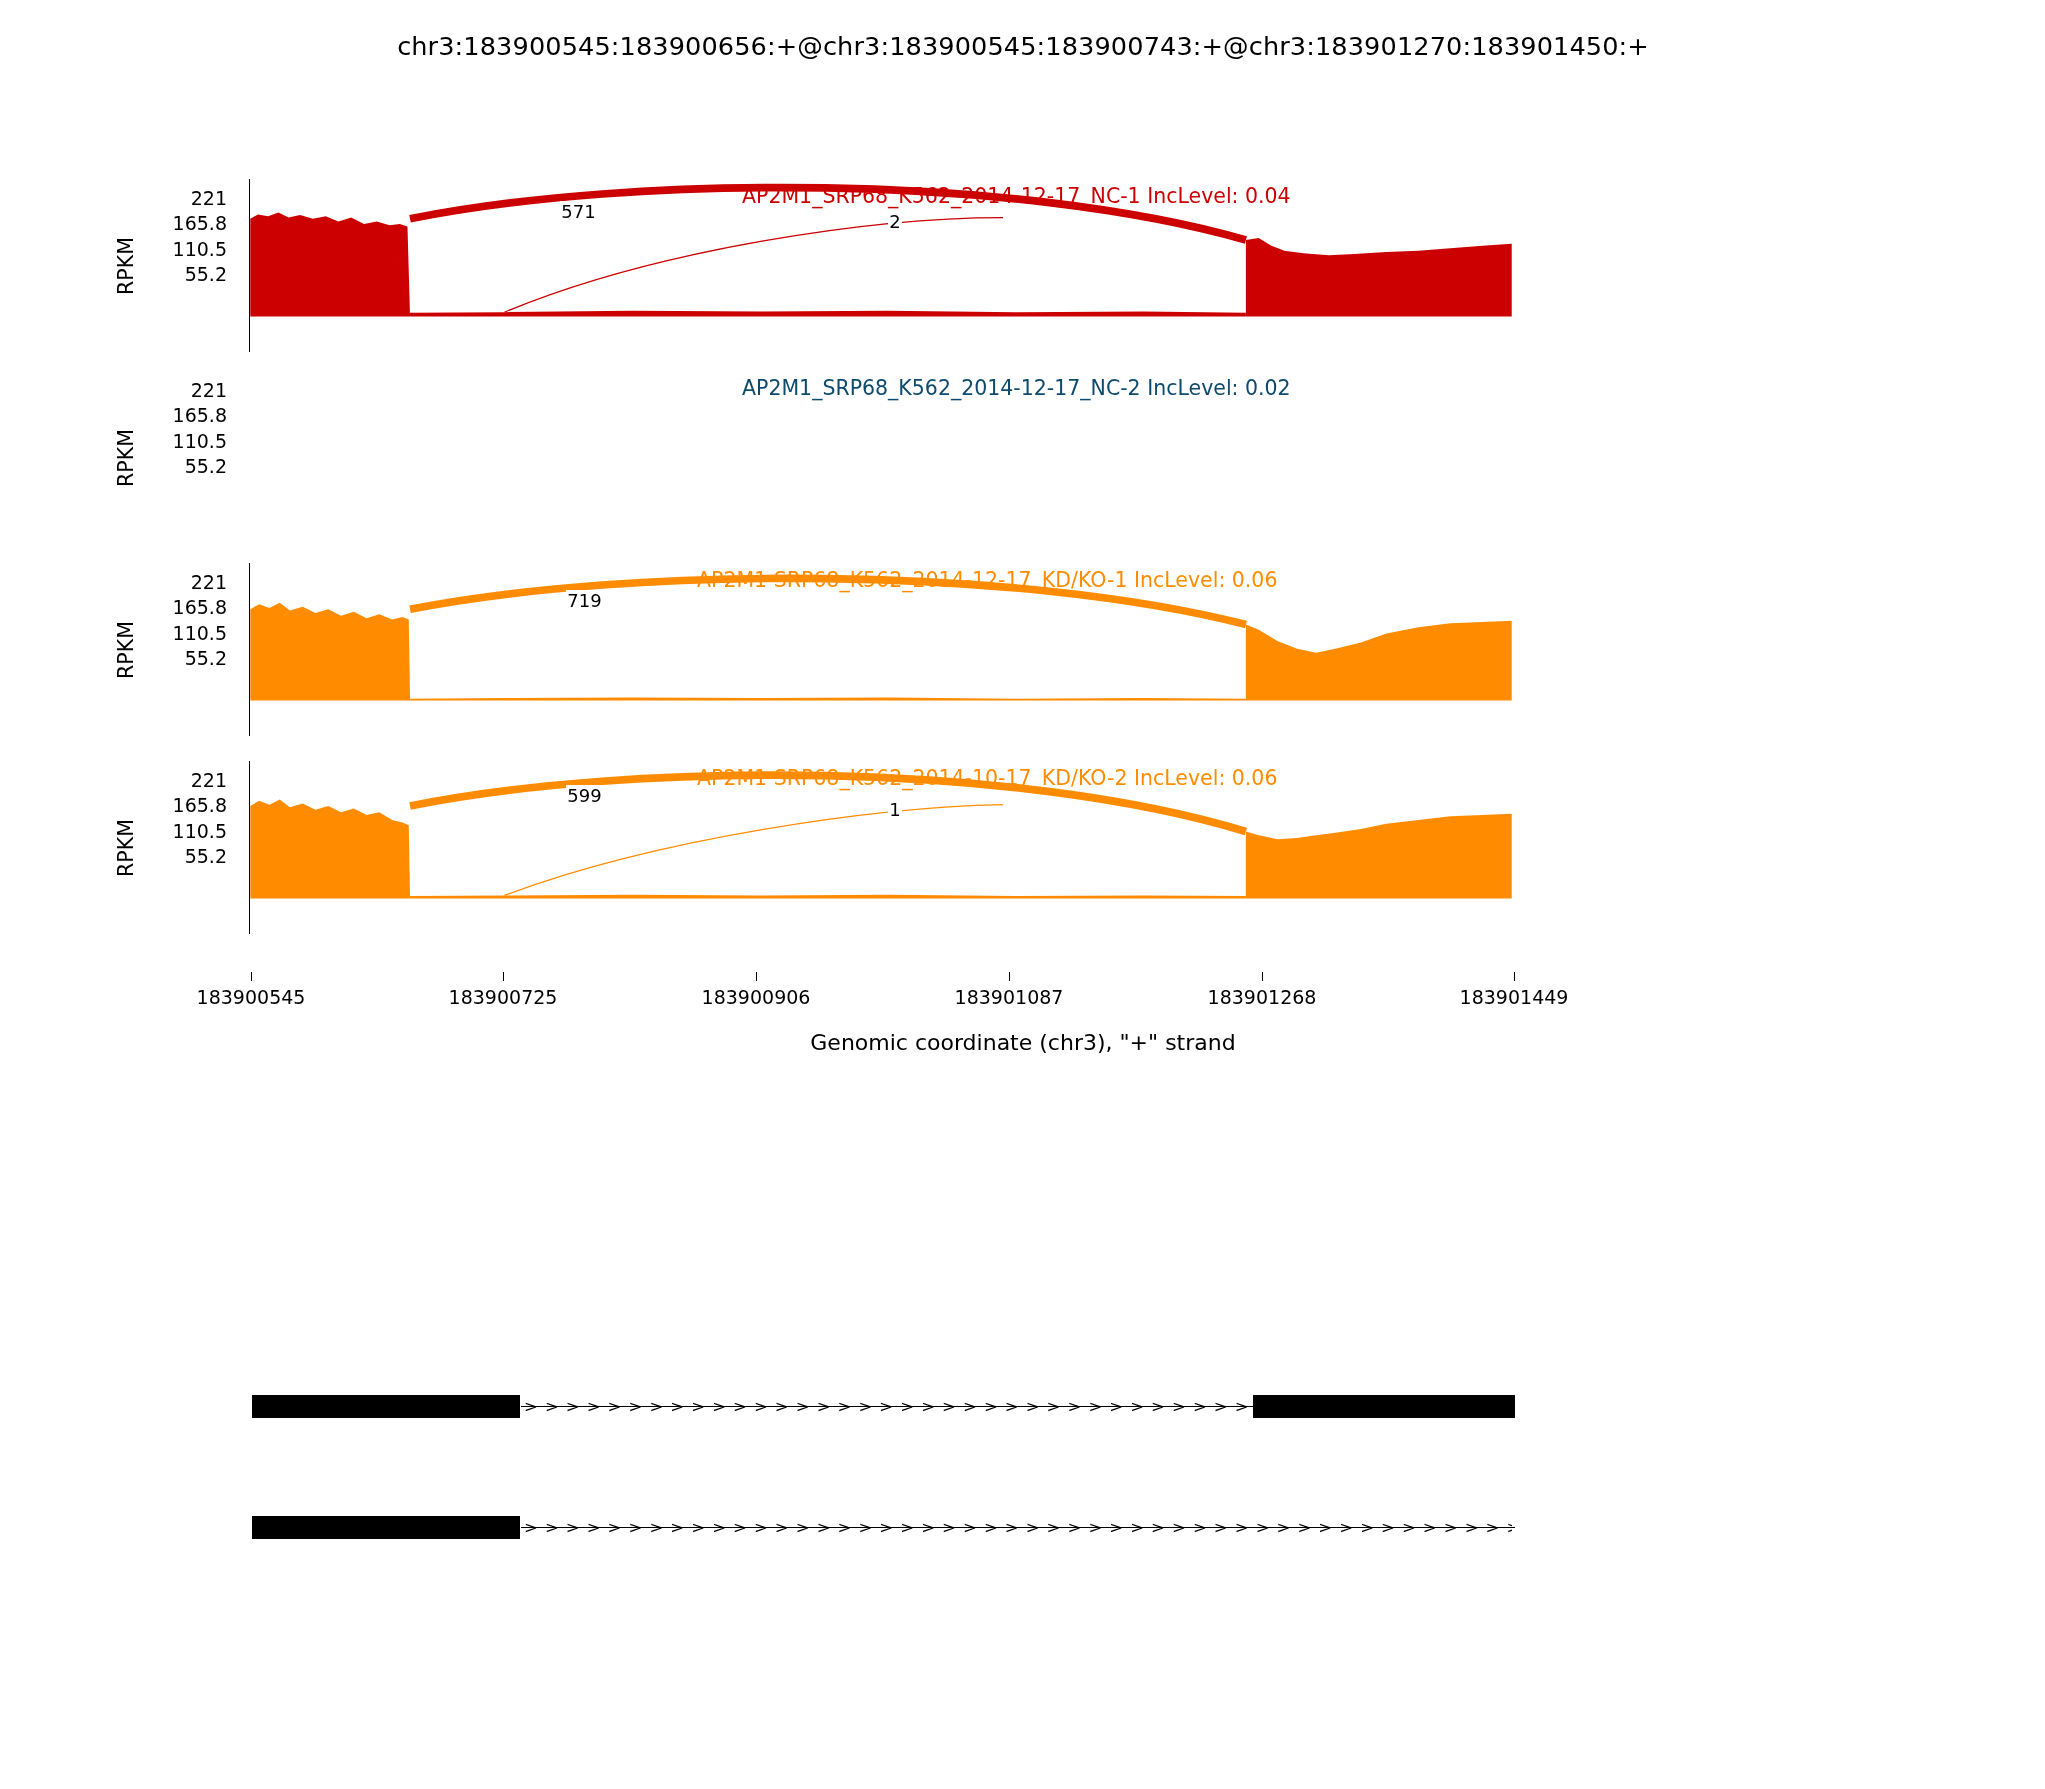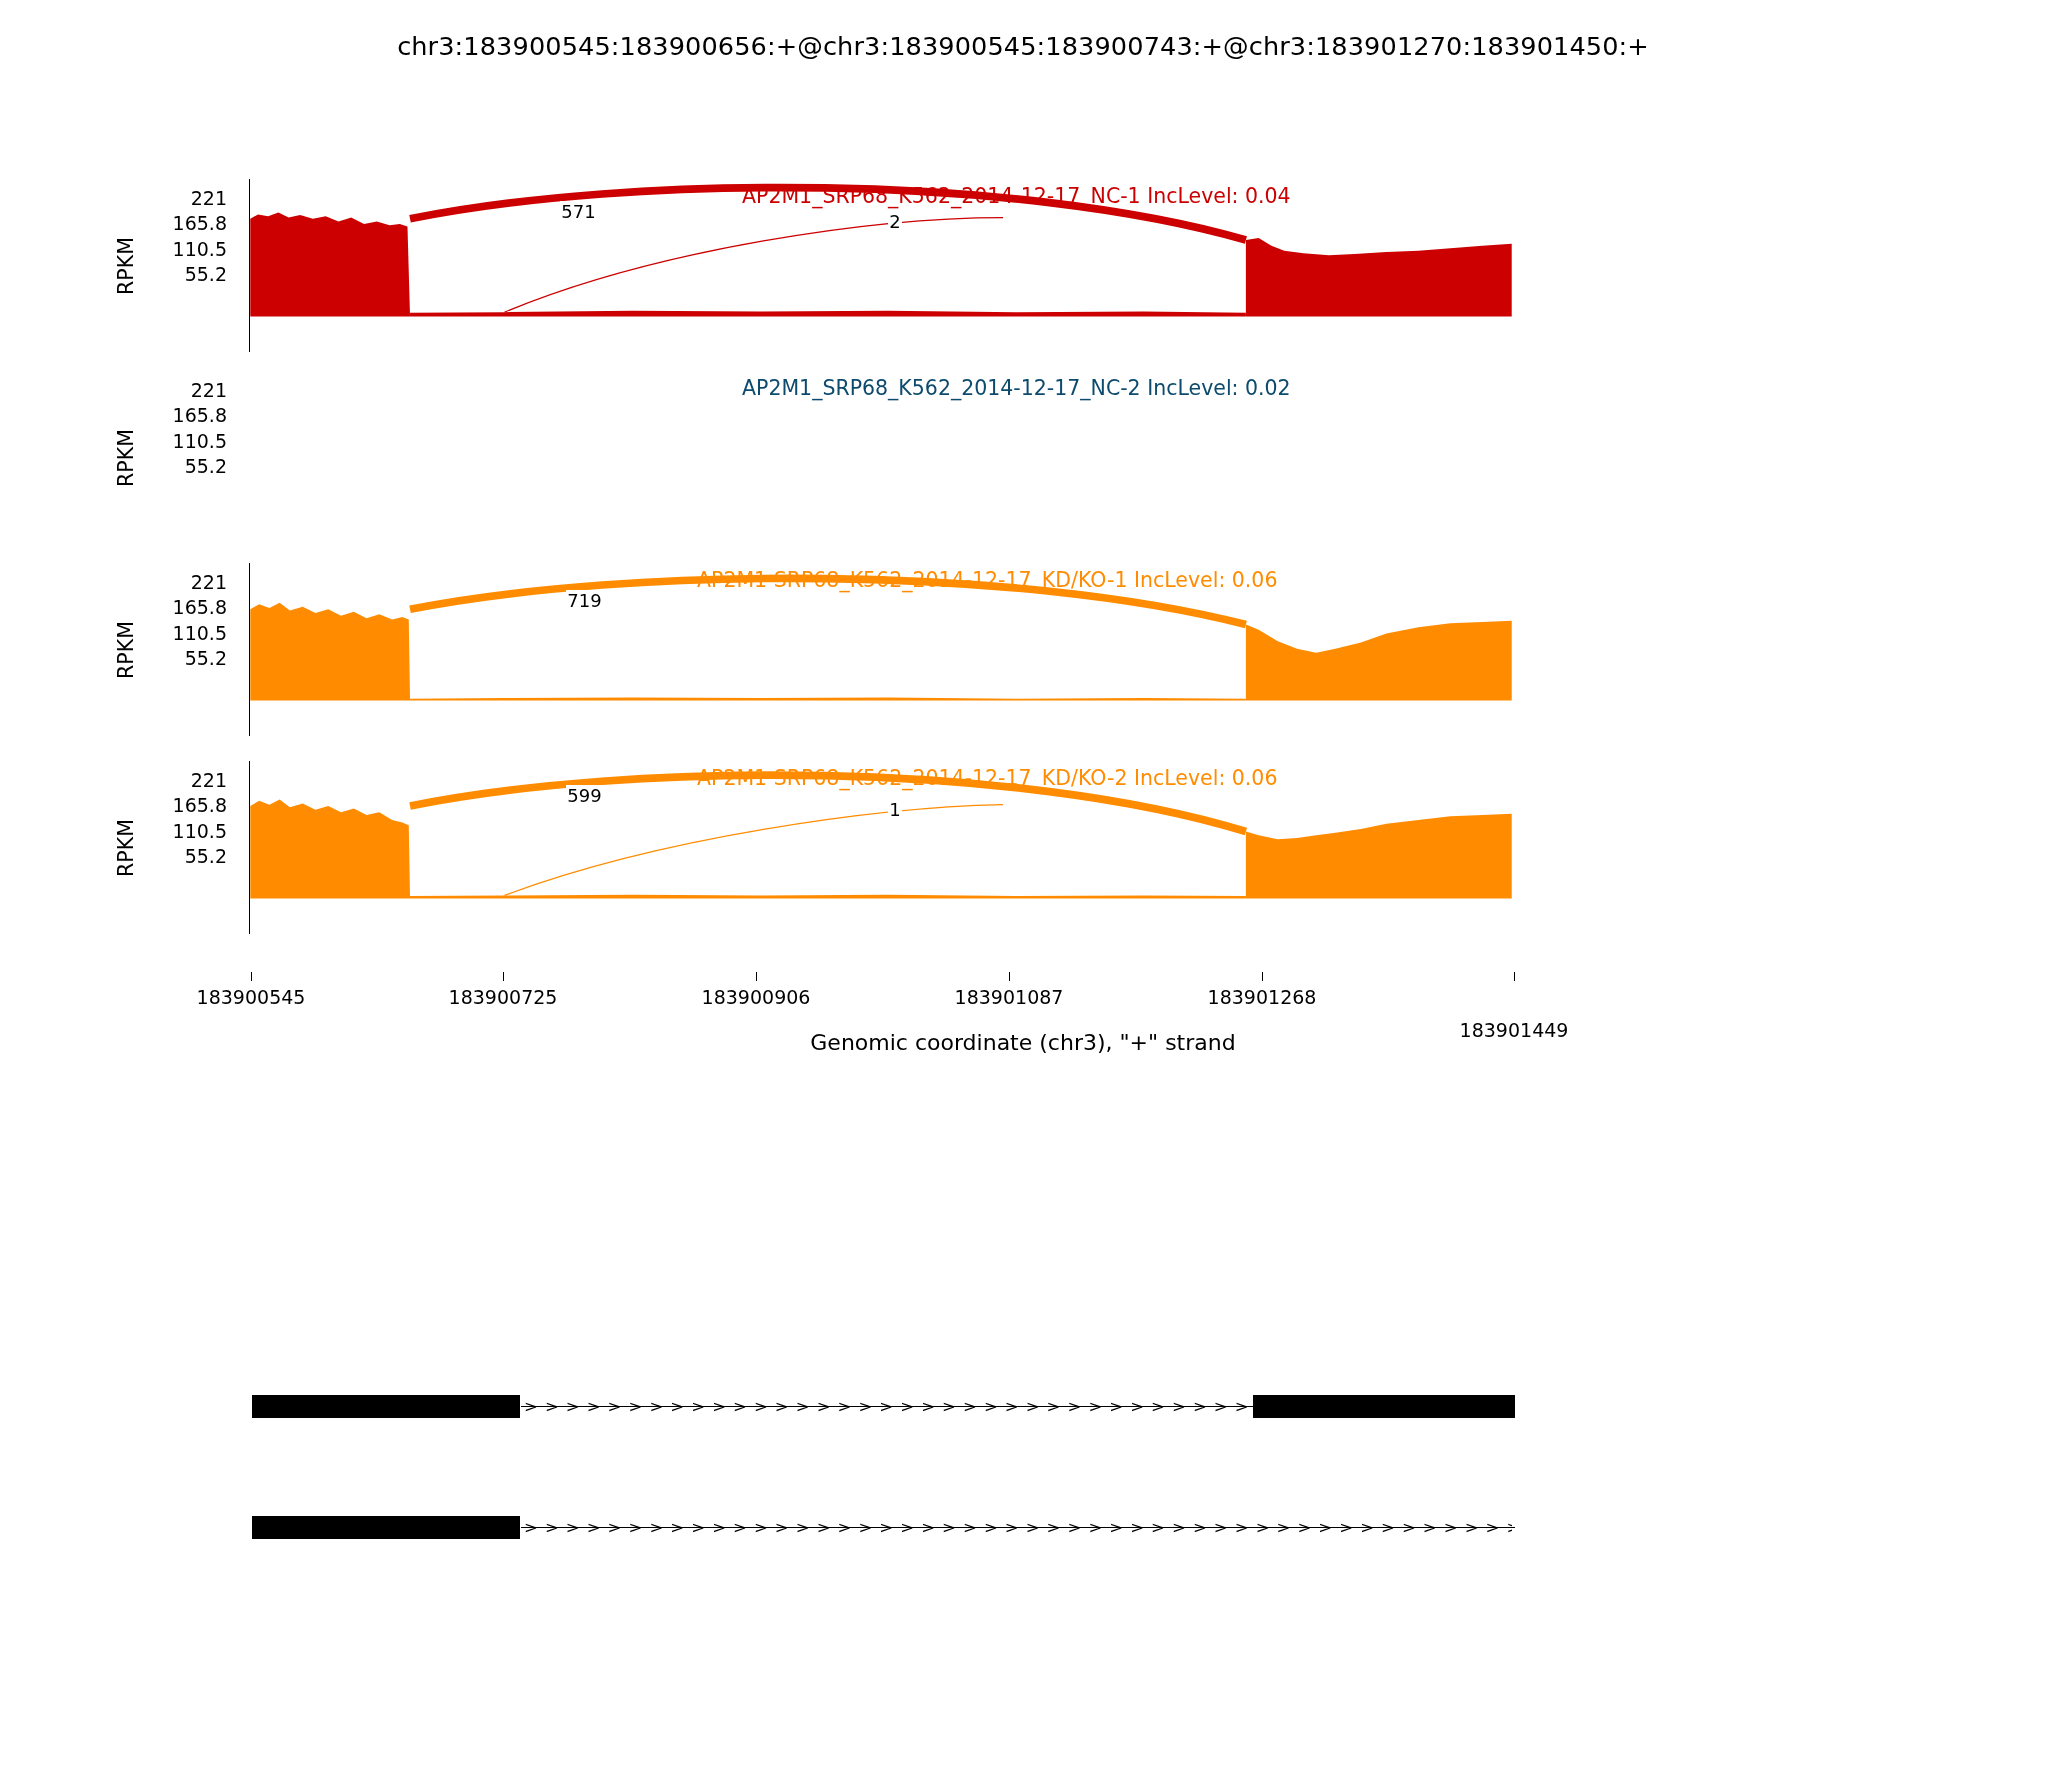--- a/index.html
+++ b/index.html
@@ -227,37 +227,37 @@
     <svg width="1264" height="173" viewBox="0 0 1978 270">
       <path d="M2,215 L2,70 L16,62 L32,68 L48,60 L64,72 L84,66 L104,76 L124,70 L144,80 L164,74 L184,84 L204,80 L224,92 L240,96 L250,100 L252,215 Z" fill="#ff8c00"></path>
       <path d="M252,215 L252,211 L400,210 L600,209 L800,210 L1000,209 L1200,211 L1400,210 L1560,211 L1560,215 Z" fill="#ff8c00"></path>
       <path d="M1560,215 L1560,110 L1580,116 L1610,122 L1640,120 L1670,116 L1700,112 L1740,106 L1780,98 L1830,92 L1880,86 L1930,84 L1976,82 L1976,215 Z" fill="#ff8c00"></path>
       <path d="M252,70 C600,0 1200,0 1560,110" stroke="#ff8c00" stroke-width="12" fill="none"></path>
       <path d="M400,210 C640,120 980,72 1180,68" stroke="#ff8c00" stroke-width="2" fill="none"></path>
     </svg>
     <div class="junction-count" style="left:317px; top:24px;">599</div>
     <div class="junction-count" style="left:639px; top:38px;">1</div>
   </div>
-  <div class="sample-label" style="left:697px; top:5.1px; color:#ff8c00;">AP2M1 SRP68_K562_2014-12-17_KD/KO-2 IncLevel: 0.06</div>
+  <div class="sample-label" style="left:697px; top:5.1px; color:#ff8c00;">AP2M1 SRP68_K562_2014-10-17_KD/KO-2 IncLevel: 0.06</div>
 </div>
 
 <div id="xaxis">
   <div class="tickline" style="left:251px;"></div>
   <div class="tickline" style="left:503px;"></div>
   <div class="tickline" style="left:756px;"></div>
   <div class="tickline" style="left:1009px;"></div>
   <div class="tickline" style="left:1262px;"></div>
   <div class="tickline" style="left:1514px;"></div>
 
   <div class="ticklabel" style="left:251px;">183900545</div>
   <div class="ticklabel" style="left:503px;">183900725</div>
   <div class="ticklabel" style="left:756px;">183900906</div>
   <div class="ticklabel" style="left:1009px;">183901087</div>
   <div class="ticklabel" style="left:1262px;">183901268</div>
-  <div class="ticklabel" style="left:1514px;margin-top:33px;">183901449</div>
+  <div class="ticklabel" style="left:1514px;">183901449</div>
 
   <div class="xtitle">Genomic coordinate (chr3), "+" strand</div>
 </div>
 
 <div class="transcript" style="top:1381px;">
   <div class="exon" style="left:252px; width:268px;"></div>
   <div class="intron" style="left:521px; width:735px;"></div>
   <div class="arrows" style="left:524px; width:729px;">&gt;&gt;&gt;&gt;&gt;&gt;&gt;&gt;&gt;&gt;&gt;&gt;&gt;&gt;&gt;&gt;&gt;&gt;&gt;&gt;&gt;&gt;&gt;&gt;&gt;&gt;&gt;&gt;&gt;&gt;&gt;&gt;&gt;&gt;&gt;&gt;&gt;&gt;&gt;&gt;</div>
   <div class="exon" style="left:1253px; width:262px;"></div>
 </div>

